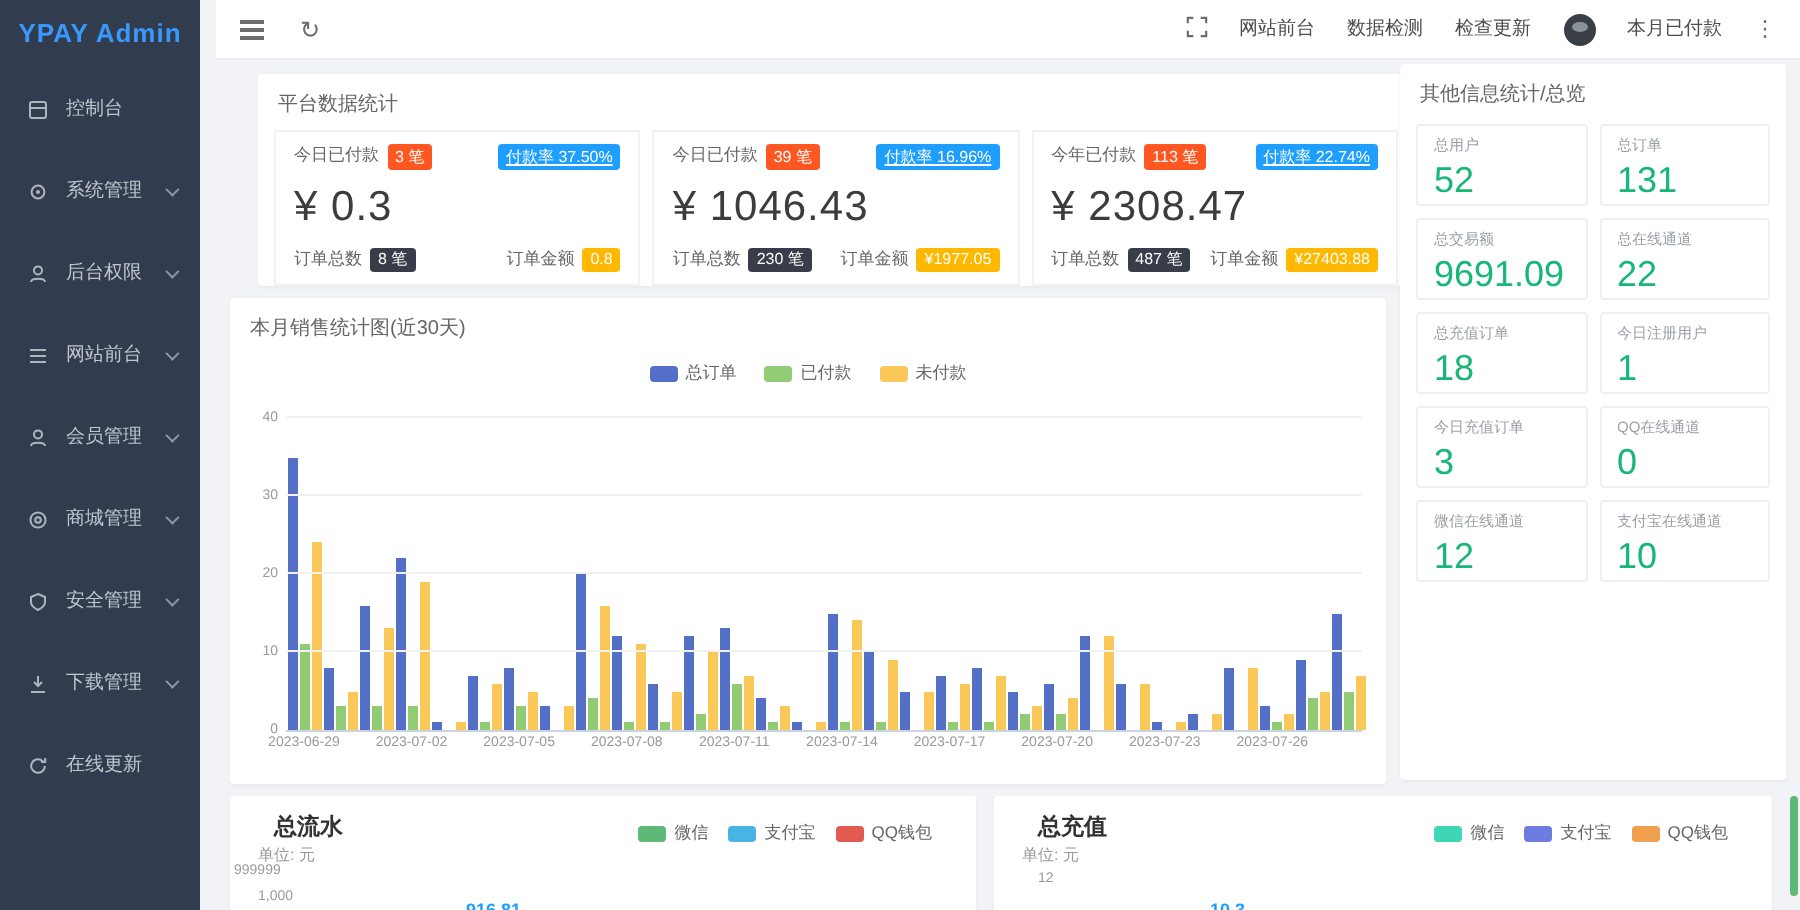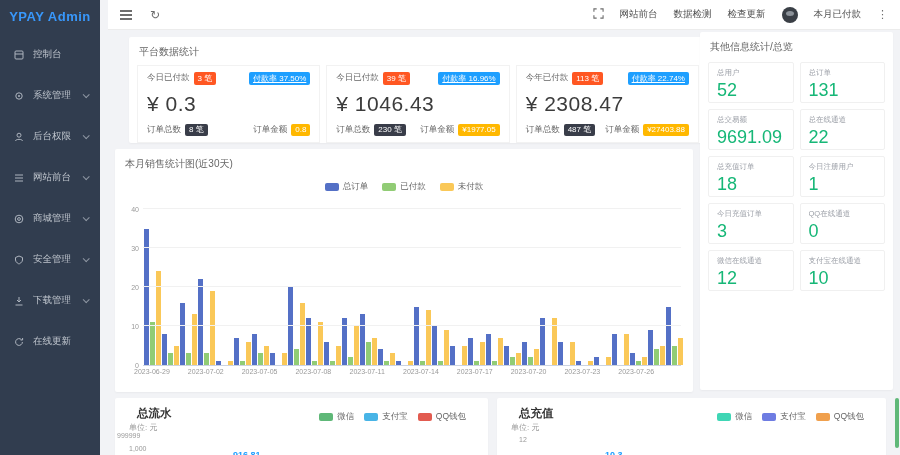--- a/index.html
+++ b/index.html
@@ -139,20 +139,30 @@
       <svg width="10" height="10" viewBox="0 0 10 10" fill="none" stroke="#aeb5bf" stroke-width="1">
           <line x1="1" y1="2" x2="9" y2="2"></line>
           <line x1="1" y1="5" x2="9" y2="5"></line>
           <line x1="1" y1="8" x2="9" y2="8"></line>
         </svg>
     </span>
     <span class="mi-label">网站前台</span>
     <span class="chev"></span>
   </div>
 
+  <div class="menu-item">
+    <span class="mi-icon">
+      <svg width="10" height="10" viewBox="0 0 10 10" fill="none" stroke="#aeb5bf" stroke-width="1">
+          <circle cx="5" cy="3.2" r="2"></circle>
+          <path d="M1.5 9c0-2.2 7-2.2 7 0"></path>
+        </svg>
+    </span>
+    <span class="mi-label">会员管理</span>
+    <span class="chev"></span>
+  </div>
 
   <div class="menu-item">
     <span class="mi-icon">
       <svg width="10" height="10" viewBox="0 0 10 10" fill="none" stroke="#aeb5bf" stroke-width="1">
           <circle cx="5" cy="5" r="3.8"></circle>
           <circle cx="5" cy="5" r="1.4"></circle>
         </svg>
     </span>
     <span class="mi-label">商城管理</span>
     <span class="chev"></span>

